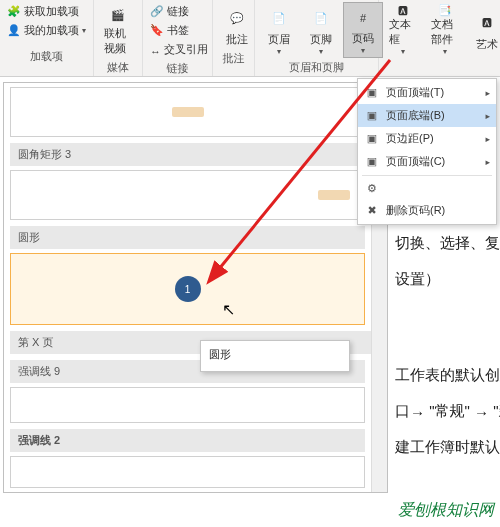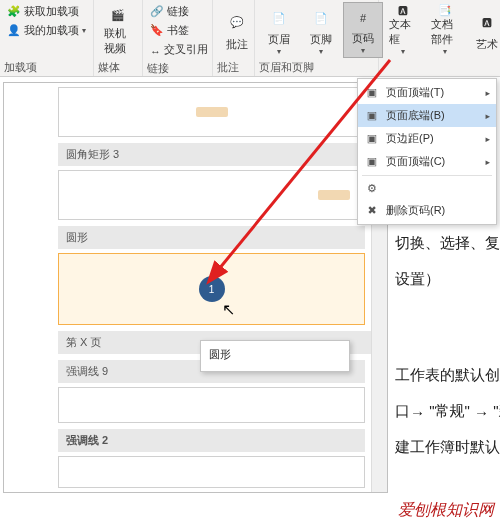--- a/index.html
+++ b/index.html
@@ -22,24 +22,24 @@
     }
     .ribbon-group {
       display: flex;
       flex-direction: column;
       justify-content: space-between;
       border-right: 1px solid #e0e0e0;
       padding: 2px 4px 0 4px;
       height: 100%;
     }
     .ribbon-group-label {
-      text-align: left;
+      text-align: center;
       font-size: 11px;
       color: #555;
-      padding: 2px 0 1px 0;
+      padding: 2px 0 12px 0;
     }
     .ribbon-buttons { display: flex; gap: 2px; }
     .ribbon-btn-small {
       display: flex;
       align-items: center;
       gap: 3px;
       padding: 2px 3px;
       color: #333;
       font-size: 11px;
       white-space: nowrap;
@@ -66,21 +66,20 @@
     .icon-small { width: 14px; height: 14px; display:inline-flex; align-items:center; justify-content:center; }
     .caret { font-size: 8px; color: #555; }
     
     .gallery-panel {
       position: absolute;
       left: 3px;
       top: 82px;
       width: 385px;
       background: #fff;
       border: 1px solid #c0c0c0;
-      padding-left: 48px;
     }
     .gallery-item {
       border: 1px solid #d0d0d0;
       margin: 4px 6px;
       background: #fff;
       position: relative;
     }
     .gallery-item .preview {
       height: 48px;
       display: flex;
@@ -166,21 +165,21 @@
       pointer-events:none; z-index:30;
     }
     
     .cursor {
       position:absolute; left:222px; top:300px; z-index:25;
       font-size:16px; color:#000;
     }
     
     .watermark {
       position:absolute; right:6px; bottom:6px;
-      color:#b91c1c; font-size:16px; font-style:italic;
+      color:#15803d; font-size:16px; font-style:italic;
       z-index:40;
     }
   </style>
 </head>
 <body>
 
 <div class="ribbon">
 
   <div class="ribbon-group" style="width:108px;">
     <div>

